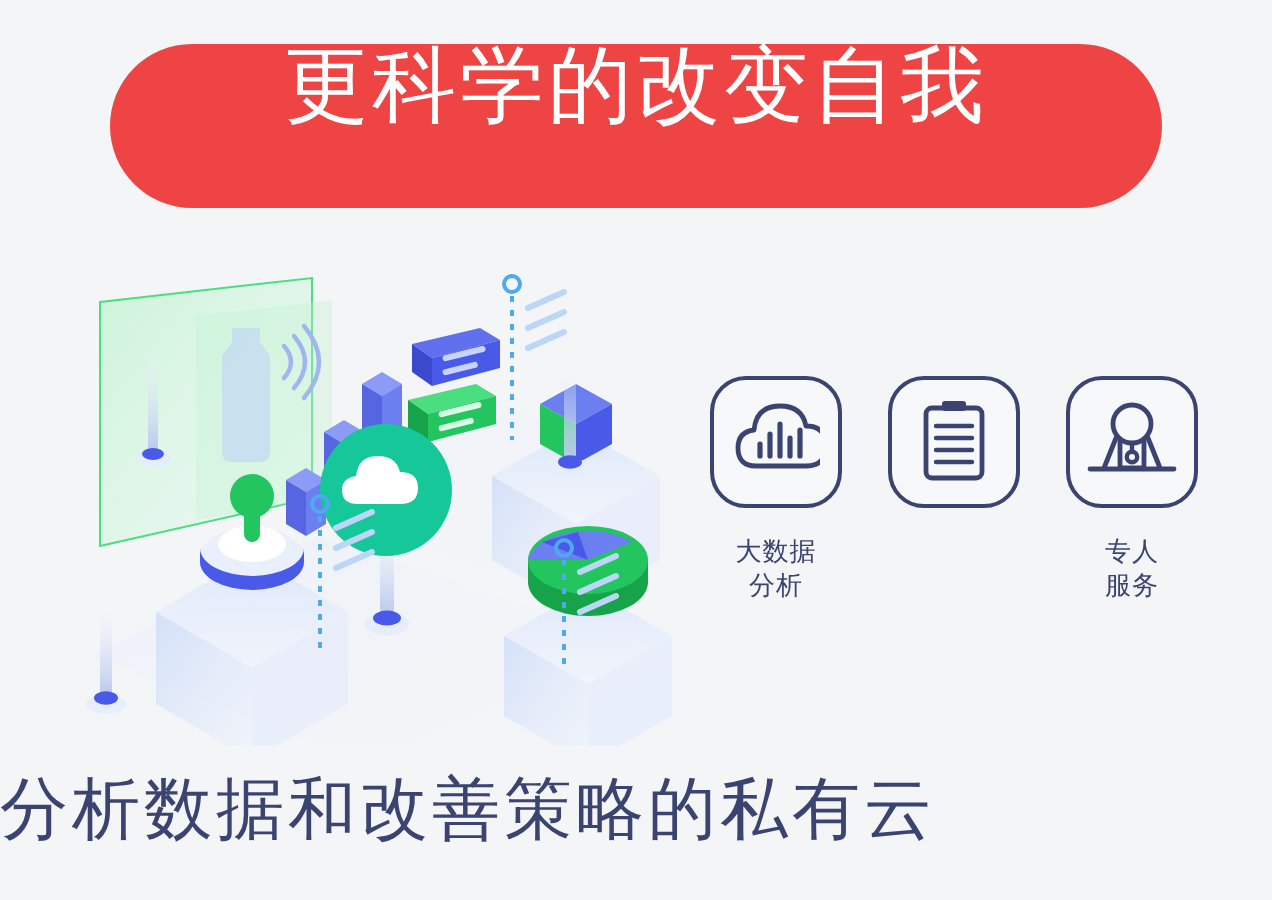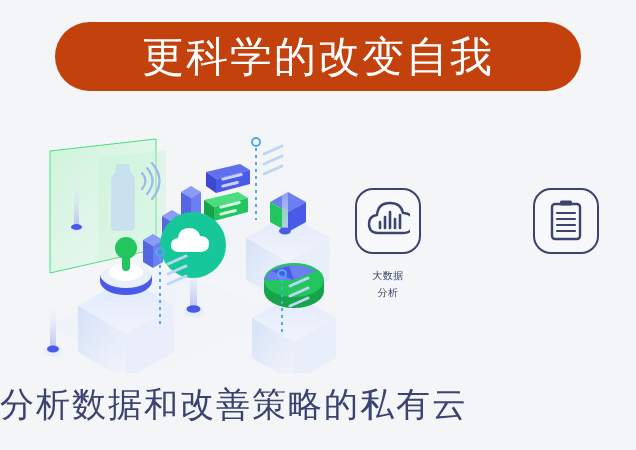--- a/index.html
+++ b/index.html
@@ -6,23 +6,23 @@
   body{
     width:636px;height:450px;overflow:hidden;
     background:#f4f5f7;
     font-family:"Liberation Sans","DejaVu Sans",sans-serif;
     position:relative;
   }
   .stage{position:relative;width:636px;height:450px;}
 
   
   .banner{
-    position:absolute;left:55px;top:22px;width:526px;height:69px;
-    background:#c2410c;border-radius:41px;
-    display:flex;align-items:center;justify-content:center;
+    position:absolute;left:55px;top:22px;width:526px;height:82px;
+    background:#ef4444;border-radius:41px;
+    display:flex;align-items:flex-start;justify-content:center;
   }
   .banner-title{
     color:#ffffff;font-size:42px;letter-spacing:2px;line-height:1;
     font-weight:400;white-space:nowrap;
   }
 
   
   .illo{position:absolute;left:38px;top:128px;width:330px;height:245px;}
   .illo svg{display:block;}
 
@@ -31,21 +31,21 @@
     position:absolute;left:352px;top:188px;width:250px;height:150px;
     display:flex;justify-content:space-between;
   }
   .feature{width:72px;display:flex;flex-direction:column;align-items:center;}
   .feat-badge{
     width:66px;height:66px;border:2px solid #3b4470;border-radius:18px;
     background:#f7f8fa;display:flex;align-items:center;justify-content:center;
     box-sizing:border-box;
   }
   .feat-label{
-    margin-top:13px;color:#3b4470;font-size:10px;line-height:17px;
+    margin-top:13px;color:#3b4470;font-size:13px;line-height:17px;
     text-align:center;letter-spacing:.5px;white-space:nowrap;
   }
   .feat-label span{display:block;}
 
   
   .tagline{
     position:absolute;left:0;top:382px;width:636px;text-align:left;
     color:#3b4470;font-size:34px;letter-spacing:2px;white-space:nowrap;
   }
 </style>
@@ -256,18 +256,34 @@
           <g stroke="#3b4470" stroke-width="2.2" stroke-linecap="round">
             <line x1="11" y1="14" x2="29" y2="14"></line>
             <line x1="11" y1="20" x2="29" y2="20"></line>
             <line x1="11" y1="26" x2="29" y2="26"></line>
             <line x1="11" y1="32" x2="29" y2="32"></line>
           </g>
         </svg>
       </div>
     </div>
 
+    <div class="feature">
+      <div class="feat-badge">
+        <svg width="46" height="40" viewBox="0 0 46 40">
+          <circle cx="23" cy="11" r="9.5" fill="none" stroke="#3b4470" stroke-width="2.4"></circle>
+          <path d="M15 18 L9 33 M31 18 L37 33" stroke="#3b4470" stroke-width="2.4" stroke-linecap="round"></path>
+          <path d="M17 19 L17 33 L29 33 L29 19" fill="none" stroke="#3b4470" stroke-width="2.4"></path>
+          <line x1="23" y1="20" x2="23" y2="25" stroke="#3b4470" stroke-width="2.2"></line>
+          <circle cx="23" cy="27.5" r="2.6" fill="none" stroke="#3b4470" stroke-width="2.2"></circle>
+          <line x1="2" y1="33.5" x2="44" y2="33.5" stroke="#3b4470" stroke-width="2.4" stroke-linecap="round"></line>
+        </svg>
+      </div>
+      <div class="feat-label">
+        <span>专人</span>
+        <span>服务</span>
+      </div>
+    </div>
 
   </div>
 
   <div class="tagline">分析数据和改善策略的私有云</div>
 
 </div>
 
 </body></html>

